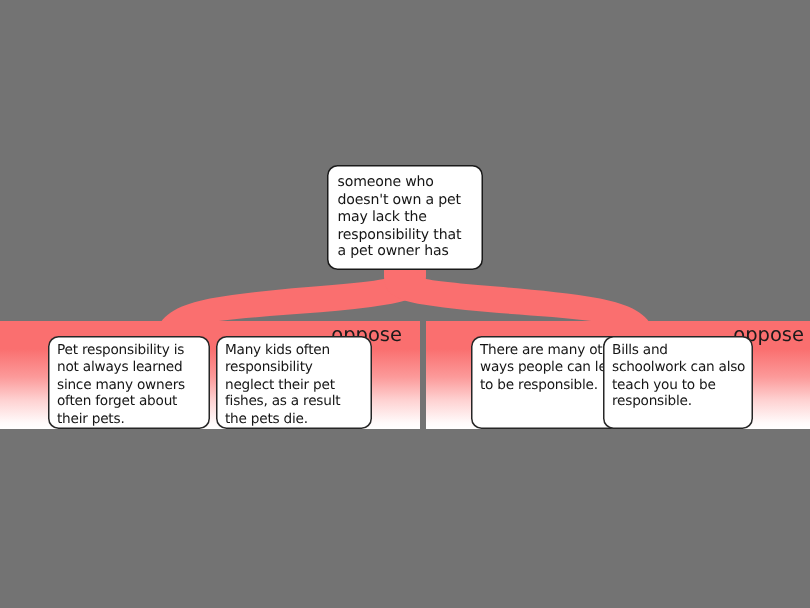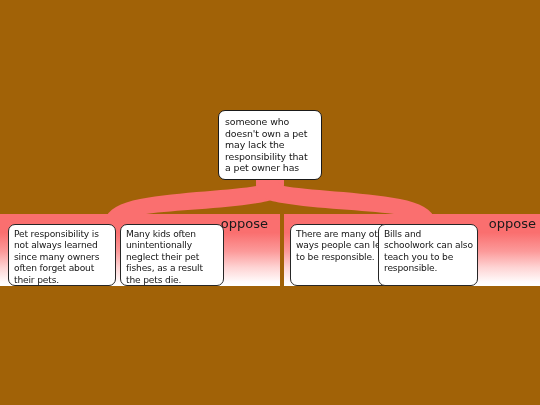--- a/index.html
+++ b/index.html
@@ -10,21 +10,21 @@
   body {
     width: 540px;
     height: 405px;
     overflow: hidden;
     font-family: "DejaVu Sans", sans-serif;
   }
   #canvas {
     position: relative;
     width: 540px;
     height: 405px;
-    background: #a16207;
+    background: #737373;
   }
 
   
   #connectors {
     position: absolute;
     left: 0;
     top: 0;
     width: 540px;
     height: 405px;
     z-index: 1;
@@ -90,20 +90,21 @@
     background: #ffffff;
     border: 1px solid #262626;
     border-radius: 7px;
     box-sizing: border-box;
     padding: 4px 4px 3px 5px;
     font-size: 9.1px;
     line-height: 11.4px;
     color: #151515;
     letter-spacing: -0.15px;
     overflow: hidden;
+    margin-left: 24px;
   }
   #arg-0 { left: 14px;  width: 108px; }
   #arg-1 { left: 126px; width: 104px; }
   #arg-2 { left: 6px;   width: 116px; }
   #arg-3 { left: 94px; width: 100px; }
 </style>
 </head>
 <body>
 
 <div id="canvas">
@@ -136,21 +137,21 @@
   <div class="root-box">
     <span>someone who doesn't own a pet may lack the responsibility that a pet owner has</span>
   </div>
 
   <div class="group-panel" id="group-left">
     <div class="group-label">oppose</div>
     <div class="arg-box" id="arg-0">
       <span>Pet responsibility is not always learned since many owners often forget about their pets.</span>
     </div>
     <div class="arg-box" id="arg-1">
-      <span>Many kids often unintentionally neglect their pet fishes, as a result the pets die.</span>
+      <span>Many kids often responsibility neglect their pet fishes, as a result the pets die.</span>
     </div>
   </div>
 
   <div class="group-panel" id="group-right">
     <div class="group-label">oppose</div>
     <div class="arg-box" id="arg-2">
       <span>There are many other ways people can learn to be responsible.</span>
     </div>
     <div class="arg-box" id="arg-3">
       <span>Bills and schoolwork can also teach you to be responsible.</span>

